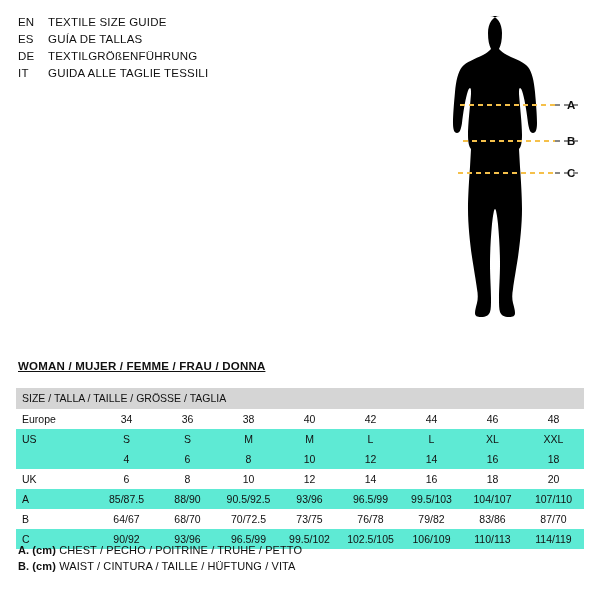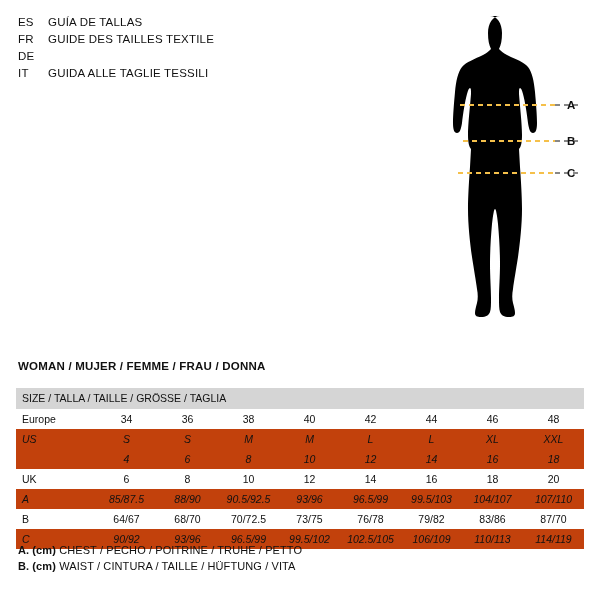--- a/index.html
+++ b/index.html
@@ -69,20 +69,21 @@
 
   
   .woman-heading {
     position: absolute;
     left: 18px;
     top: 360px;
     font-size: 11.5px;
     font-weight: bold;
     letter-spacing: 0.2px;
     color: #111;
+    text-decoration: underline;
   }
 
   
   .size-table {
     position: absolute;
     left: 16px;
     top: 388px;
     width: 568px;
     border-collapse: collapse;
     font-size: 10.5px;
@@ -105,21 +106,21 @@
     width: 61px;
     white-space: nowrap;
   }
   .row-title td {
     background: #d5d5d5;
     font-weight: normal;
     font-size: 10.5px;
     padding-left: 6px;
     height: 17px;
   }
-  .row-shade td { background: #c2410c; font-style: italic; }
+  .row-shade td { background: #5eead4; }
   .row-plain td { background: #ffffff; }
 
   
   .legend {
     position: absolute;
     left: 18px;
     top: 542px;
     width: 570px;
   }
   .legend-row {
@@ -130,29 +131,30 @@
   }
   .legend-row b { font-weight: bold; }
 </style>
 </head>
 <body>
 
 <div class="page">
 
   <div class="lang-block">
     <div class="lang-row">
+      <span class="lang-code">EN</span>
+      <span class="lang-text">TEXTILE SIZE GUIDE</span>
+    </div>
+    <div class="lang-row">
       <span class="lang-code">ES</span>
       <span class="lang-text">GUÍA DE TALLAS</span>
     </div>
     <div class="lang-row">
-      <span class="lang-code">FR</span>
-      <span class="lang-text">GUIDE DES TAILLES TEXTILE</span>
-    </div>
-    <div class="lang-row">
       <span class="lang-code">DE</span>
+      <span class="lang-text">TEXTILGRÖßENFÜHRUNG</span>
     </div>
     <div class="lang-row">
       <span class="lang-code">IT</span>
       <span class="lang-text">GUIDA ALLE TAGLIE TESSILI</span>
     </div>
   </div>
 
   <div class="figure-wrap">
     <svg width="160" height="370" viewBox="0 0 160 370">
 

